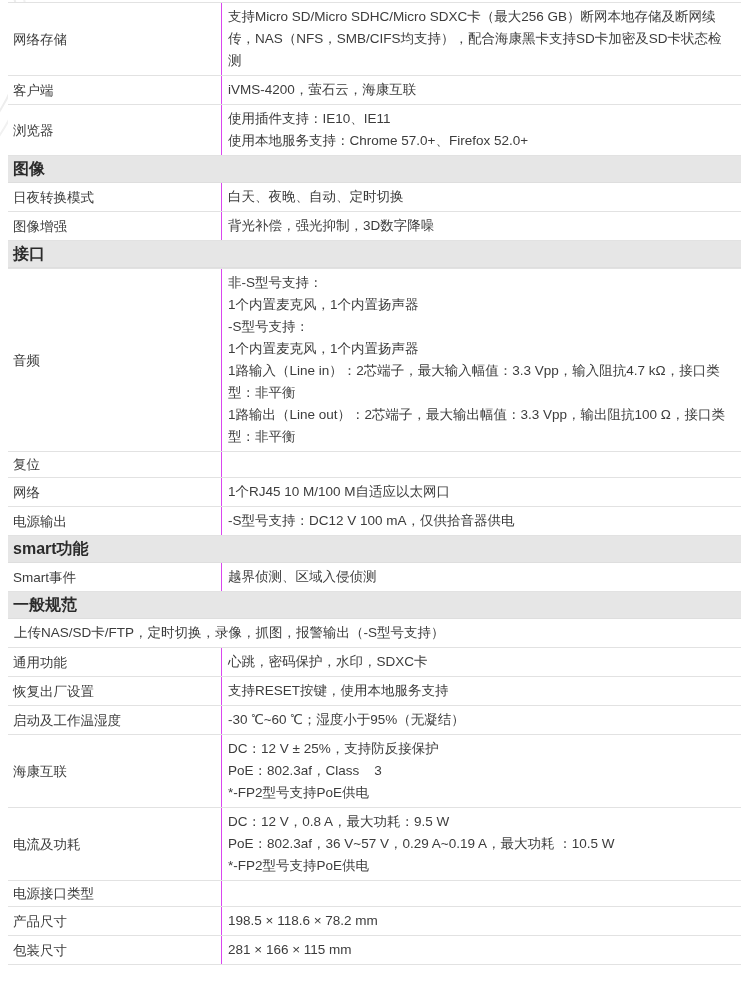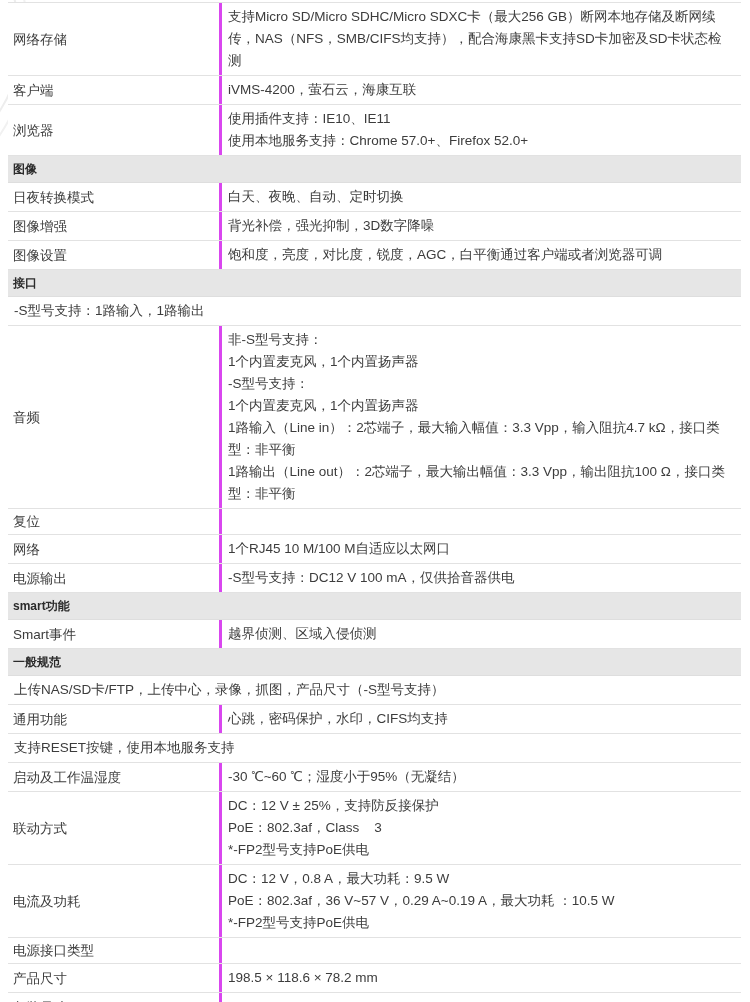--- a/index.html
+++ b/index.html
@@ -33,21 +33,21 @@
     font-size: 13.5px;
   }
   .spec-row {
     display: flex;
     border-bottom: 1px solid #e2e2e2;
     background: #ffffff;
   }
   .spec-label {
     flex: 0 0 214px;
     width: 214px;
-    border-right: 3px solid #d946ef;
+    border-right: 1px solid #d946ef;
     display: flex;
     align-items: center;
     padding: 2px 6px 2px 5px;
     line-height: 21px;
   }
   .spec-value {
     flex: 1 1 auto;
     padding: 3px 10px 3px 6px;
     line-height: 22px;
   }
@@ -57,21 +57,21 @@
   }
   .section-header-row {
     background: #e6e6e6;
     border-bottom: 1px solid #dedede;
     padding: 3px 6px 3px 5px;
     line-height: 19px;
   }
   .section-header-label {
     font-weight: bold;
     color: #2b2b2b;
-    font-size: 12px;
+    font-size: 16px;
   }
 </style>
 </head>
 <body>
 
 <div class="watermark-arc"></div>
 <div class="watermark-arc arc2"></div>
 
 <div class="spec-table">
   <div class="spec-row">
@@ -107,35 +107,26 @@
       </div>
   </div>
 
   <div class="spec-row">
     <div class="spec-label">图像增强</div>
     <div class="spec-value">
         <div class="value-line">背光补偿，强光抑制，3D数字降噪</div>
       </div>
   </div>
 
-  <div class="spec-row">
-    <div class="spec-label">图像设置</div>
-    <div class="spec-value">
-        <div class="value-line">饱和度，亮度，对比度，锐度，AGC，白平衡通过客户端或者浏览器可调</div>
-      </div>
-  </div>
 
   <div class="section-header-row">
     <span class="section-header-label">接口</span>
   </div>
 
   <div class="spec-row">
-    <div class="spec-value">
-        <div class="value-line">-S型号支持：1路输入，1路输出</div>
-      </div>
   </div>
 
   <div class="spec-row">
     <div class="spec-label">音频</div>
     <div class="spec-value">
         <div class="value-line">非-S型号支持：</div>
         <div class="value-line">1个内置麦克风，1个内置扬声器</div>
         <div class="value-line">-S型号支持：</div>
         <div class="value-line">1个内置麦克风，1个内置扬声器</div>
         <div class="value-line">1路输入（Line in）：2芯端子，最大输入幅值：3.3 Vpp，输入阻抗4.7 kΩ，接口类型：非平衡</div>
@@ -171,46 +162,47 @@
         <div class="value-line">越界侦测、区域入侵侦测</div>
       </div>
   </div>
 
   <div class="section-header-row">
     <span class="section-header-label">一般规范</span>
   </div>
 
   <div class="spec-row">
     <div class="spec-value">
-        <div class="value-line">上传NAS/SD卡/FTP，上传中心，录像，抓图，产品尺寸（-S型号支持）</div>
+        <div class="value-line">上传NAS/SD卡/FTP，定时切换，录像，抓图，报警输出（-S型号支持）</div>
       </div>
   </div>
 
   <div class="spec-row">
     <div class="spec-label">通用功能</div>
     <div class="spec-value">
-        <div class="value-line">心跳，密码保护，水印，CIFS均支持</div>
-      </div>
-  </div>
-
-  <div class="spec-row">
+        <div class="value-line">心跳，密码保护，水印，SDXC卡</div>
+      </div>
+  </div>
+
+  <div class="spec-row">
+    <div class="spec-label">恢复出厂设置</div>
     <div class="spec-value">
         <div class="value-line">支持RESET按键，使用本地服务支持</div>
       </div>
   </div>
 
   <div class="spec-row">
     <div class="spec-label">启动及工作温湿度</div>
     <div class="spec-value">
         <div class="value-line">-30 ℃~60 ℃；湿度小于95%（无凝结）</div>
       </div>
   </div>
 
   <div class="spec-row">
-    <div class="spec-label">联动方式</div>
+    <div class="spec-label">海康互联</div>
     <div class="spec-value">
         <div class="value-line">DC：12 V ± 25%，支持防反接保护</div>
         <div class="value-line">PoE：802.3af，Class    3</div>
         <div class="value-line">*-FP2型号支持PoE供电</div>
       </div>
   </div>
 
   <div class="spec-row">
     <div class="spec-label">电流及功耗</div>
     <div class="spec-value">

